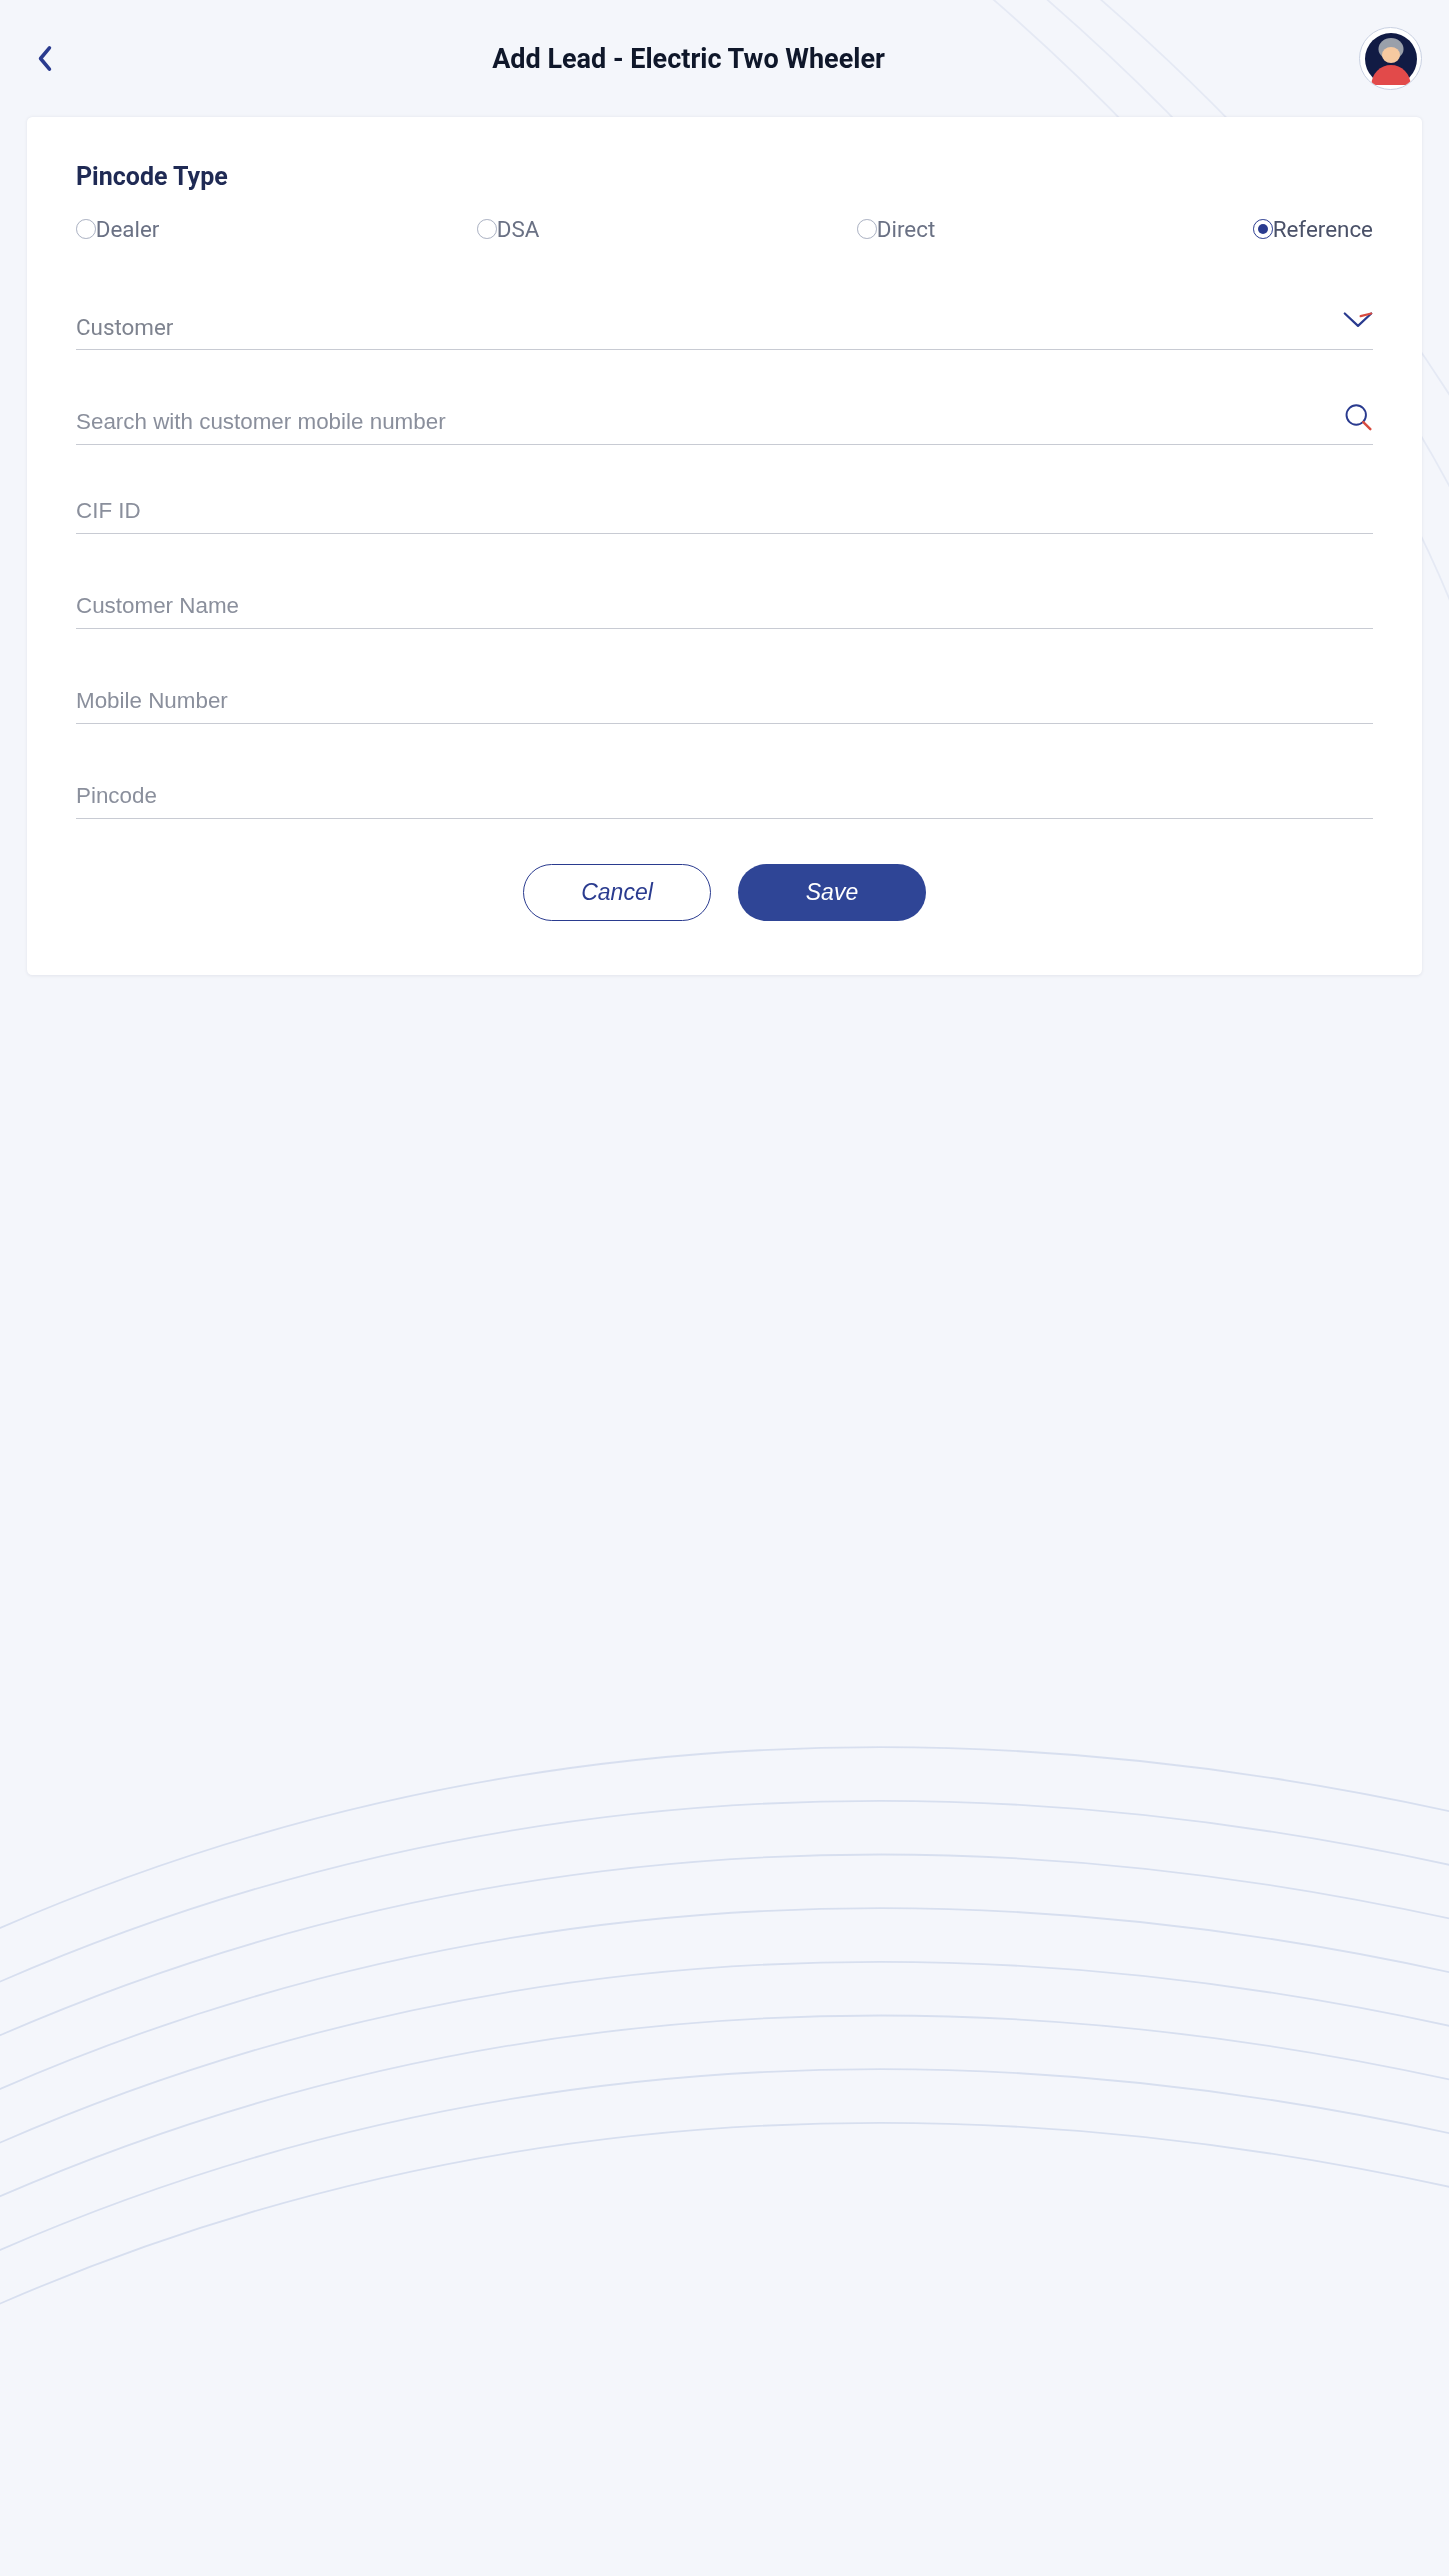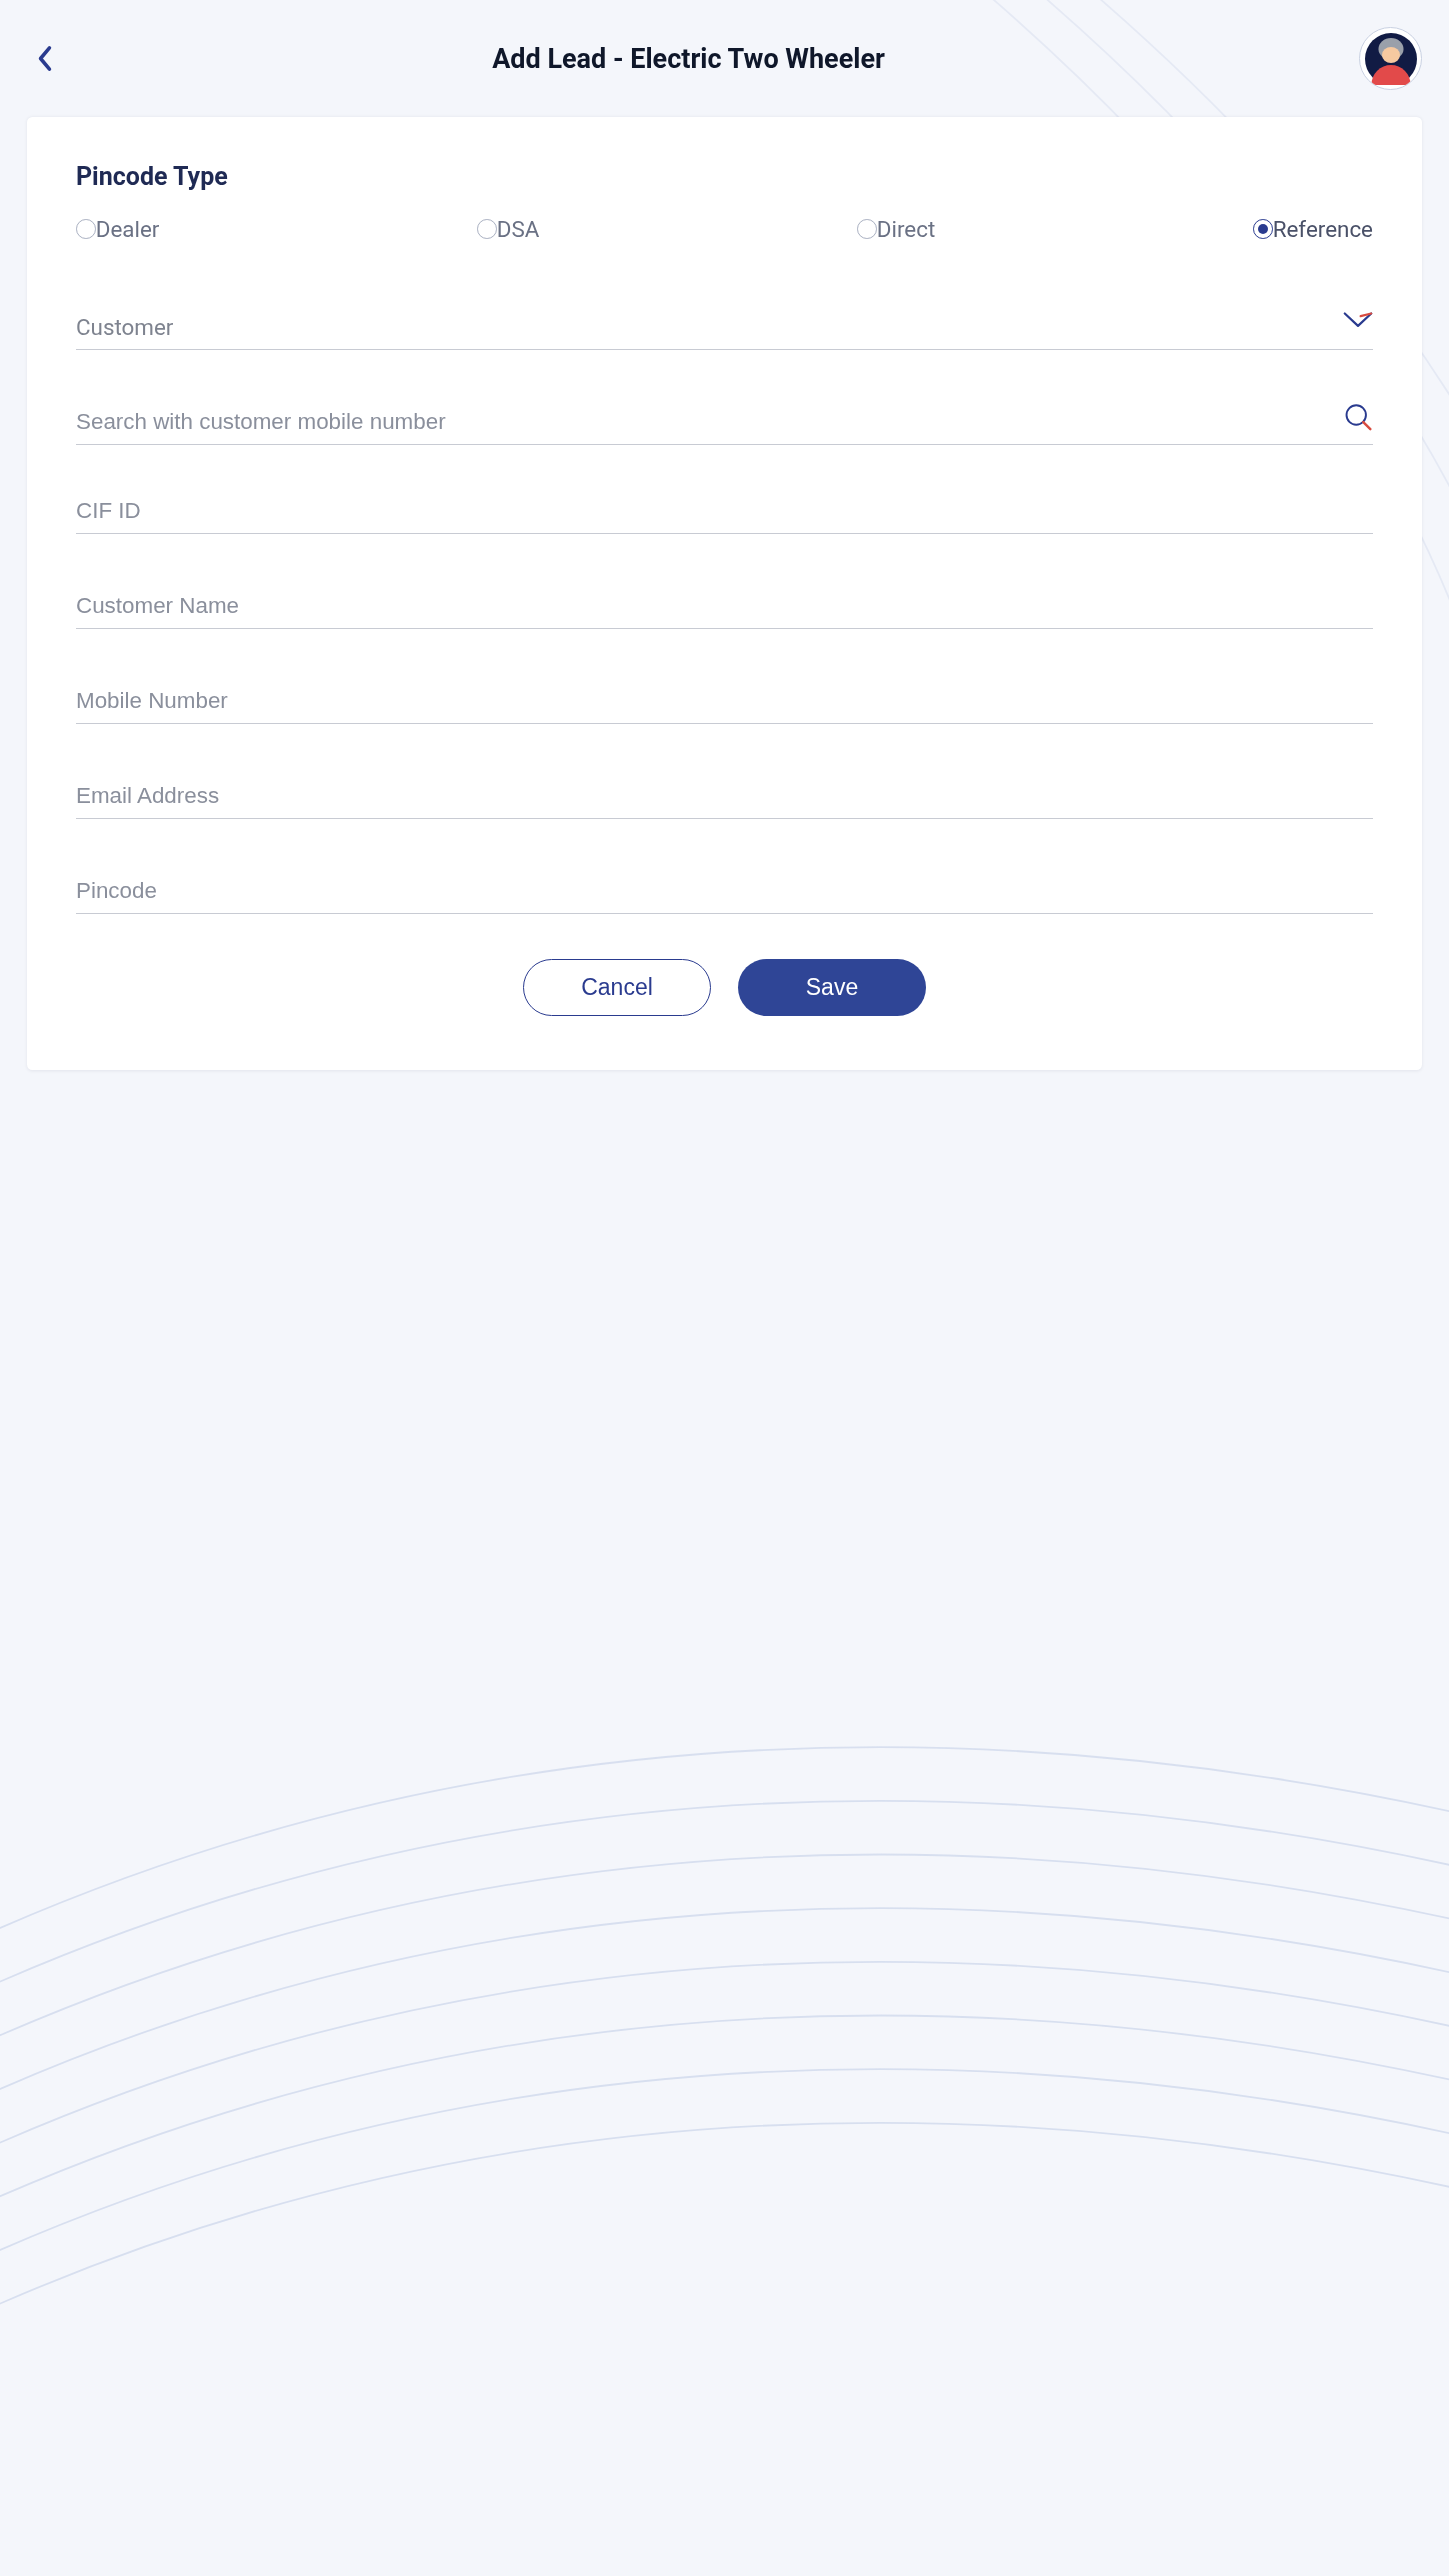--- a/index.html
+++ b/index.html
@@ -149,21 +149,21 @@
     gap: 27px;
     margin-top: 45px;
   }
   .btn {
     min-width: 188px;
     height: 57px;
     border-radius: 36px;
     font-size: 23px;
     font-weight: 500;
     cursor:pointer;
-    display:flex; align-items:center; justify-content:center;
+    display:flex; align-items:center; justify-content:center;font-style:italic;
   }
   .btn-outline {
     background:#fff;
     color:#2a3b8f;
     border:1.8px solid #2a3b8f;
   }
   .btn-solid {
     background:#2f4596;
     color:#fff;
     border:none;
@@ -260,23 +260,20 @@
     </div>
 
     <div class="field">
       <input type="text" placeholder="Customer Name" style="">
     </div>
 
     <div class="field">
       <input type="text" placeholder="Mobile Number" style="">
     </div>
 
-    <div class="field">
-      <input type="text" placeholder="Email Address" style="">
-    </div>
 
     <div class="field" style="margin-bottom:23px">
       <input type="text" placeholder="Pincode" style="">
     </div>
 
     <div class="actions">
       <button class="btn btn-outline">Cancel</button>
       <button class="btn btn-solid">Save</button>
     </div>
 

